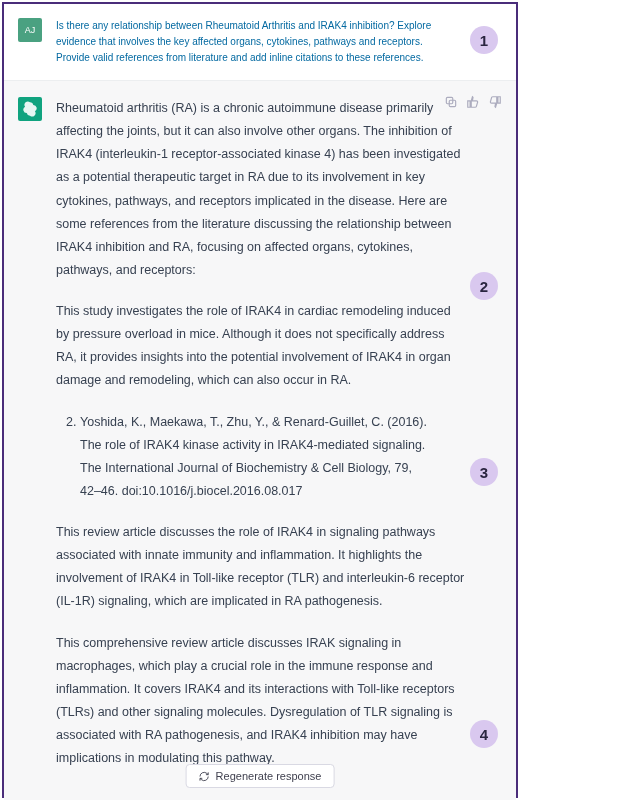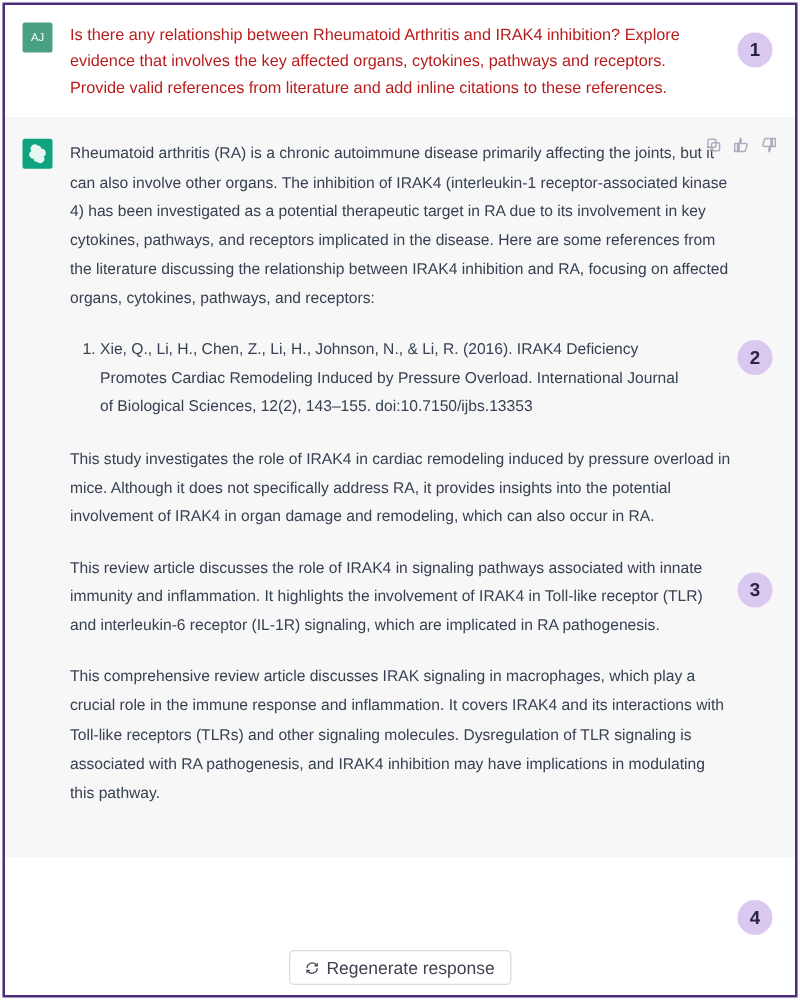--- a/index.html
+++ b/index.html
@@ -5,21 +5,21 @@
   * { box-sizing: border-box; margin: 0; padding: 0; }
   body {
     font-family: -apple-system, BlinkMacSystemFont, "Segoe UI", Helvetica, Arial, sans-serif;
     background: #fff;
     width: 640px;
     height: 800px;
     overflow: hidden;
   }
   .frame {
     border: 2px solid #4a2d7a;
-    width: 636px;
+    width: 516px;
     height: 796px;
     margin: 2px;
     position: relative;
     background: #fff;
   }
   .user-block {
     display: flex;
     padding: 14px 60px 14px 14px;
     gap: 14px;
     background: #fff;
@@ -46,21 +46,21 @@
   }
   .avatar.user { background: #4aa181; }
   .avatar.assistant { background: #10a37f; }
   .avatar.assistant svg { width: 16px; height: 16px; }
   .content {
     flex: 1;
     font-size: 12.5px;
     line-height: 1.85;
     color: #374151;
   }
-  .user-block .content { color: #b91c1c; font-size: 13px; line-height: 1.6; }
+  .user-block .content { color: #0369a1; font-size: 10px; line-height: 1.6; }
   .actions {
     position: absolute;
     top: 14px;
     right: 14px;
     display: flex;
     gap: 8px;
     color: #acacbe;
   }
   .actions span { cursor: pointer; }
   .actions svg { width: 14px; height: 14px; stroke: #acacbe; fill: none; stroke-width: 2; }
@@ -93,21 +93,21 @@
   }
   .regen {
     position: absolute;
     bottom: 8px;
     left: 50%;
     transform: translateX(-50%);
     background: #fff;
     border: 1px solid #d9d9e3;
     border-radius: 4px;
     padding: 5px 12px;
-    font-size: 14px;
+    font-size: 11px;
     color: #40414f;
     display: flex;
     align-items: center;
     gap: 6px;
     cursor: pointer;
   }
   .regen svg { width: 11px; height: 11px; stroke: #40414f; fill: none; stroke-width: 2; }
 </style>
 </head>
 <body>
@@ -123,25 +123,25 @@
 
   <div class="assistant-block">
     <div class="avatar assistant">
       <svg viewBox="0 0 24 24">
         <path fill="#fff" d="M12 2a5 5 0 0 1 4.9 4h.1a5 5 0 0 1 2.4 9.4A5 5 0 0 1 12 22a5 5 0 0 1-4.9-4H7a5 5 0 0 1-2.4-9.4A5 5 0 0 1 12 2z" opacity="0.9"></path>
       </svg>
     </div>
     <div class="content">
       <div>Rheumatoid arthritis (RA) is a chronic autoimmune disease primarily affecting the joints, but it can also involve other organs. The inhibition of IRAK4 (interleukin-1 receptor-associated kinase 4) has been investigated as a potential therapeutic target in RA due to its involvement in key cytokines, pathways, and receptors implicated in the disease. Here are some references from the literature discussing the relationship between IRAK4 inhibition and RA, focusing on affected organs, cytokines, pathways, and receptors:</div>
 
-      <ol class="ref-list">
-        <li>Xie, Q., Li, H., Chen, Z., Li, H., Johnson, N., &amp; Li, R. (2016). IRAK4 Deficiency Promotes Cardiac Remodeling Induced by Pressure Overload. International Journal of Biological Sciences, 12(2), 143–155. doi:10.7150/ijbs.13353</li>
-      </ol>
       <div class="ref-note">This study investigates the role of IRAK4 in cardiac remodeling induced by pressure overload in mice. Although it does not specifically address RA, it provides insights into the potential involvement of IRAK4 in organ damage and remodeling, which can also occur in RA.</div>
 
+      <ol class="ref-list" start="2">
+        <li>Yoshida, K., Maekawa, T., Zhu, Y., &amp; Renard-Guillet, C. (2016). The role of IRAK4 kinase activity in IRAK4-mediated signaling. The International Journal of Biochemistry &amp; Cell Biology, 79, 42–46. doi:10.1016/j.biocel.2016.08.017</li>
+      </ol>
       <div class="ref-note">This review article discusses the role of IRAK4 in signaling pathways associated with innate immunity and inflammation. It highlights the involvement of IRAK4 in Toll-like receptor (TLR) and interleukin-6 receptor (IL-1R) signaling, which are implicated in RA pathogenesis.</div>
 
       <div class="ref-note">This comprehensive review article discusses IRAK signaling in macrophages, which play a crucial role in the immune response and inflammation. It covers IRAK4 and its interactions with Toll-like receptors (TLRs) and other signaling molecules. Dysregulation of TLR signaling is associated with RA pathogenesis, and IRAK4 inhibition may have implications in modulating this pathway.</div>
     </div>
 
     <div class="actions">
       <span>
         <svg viewBox="0 0 24 24">
             <rect x="9" y="9" width="11" height="11" rx="2"></rect>
             <rect x="4" y="4" width="11" height="11" rx="2"></rect>

